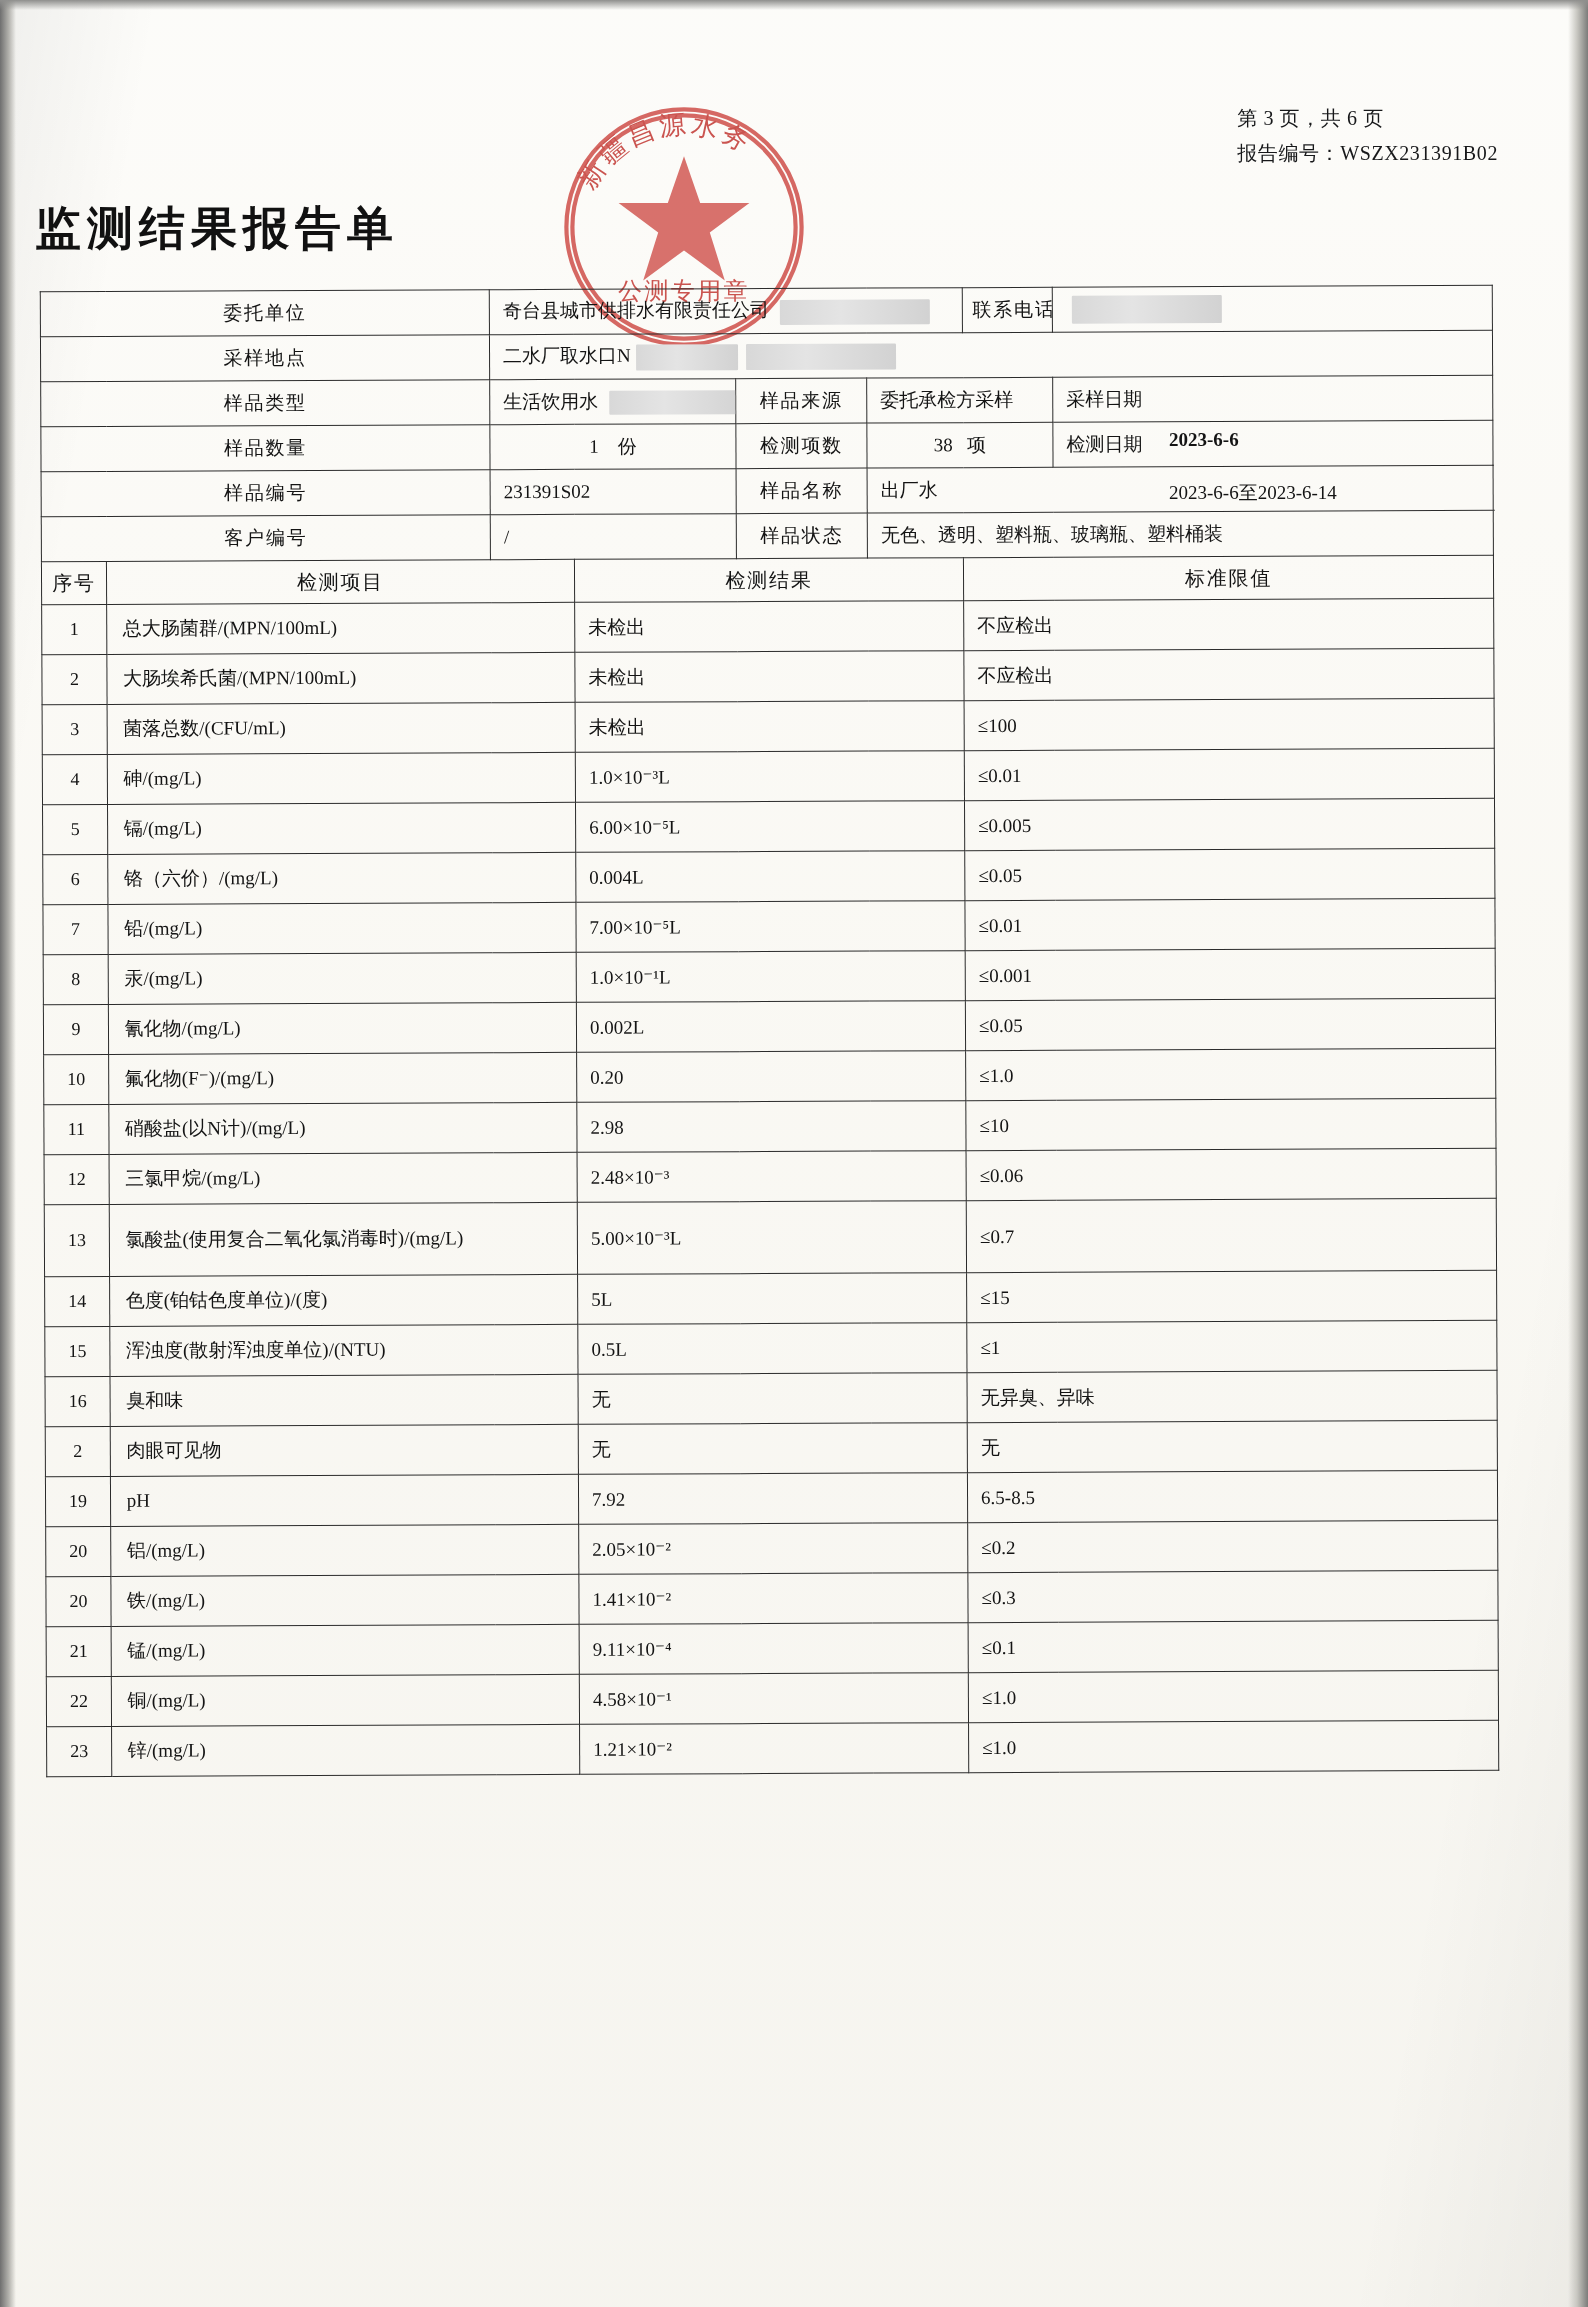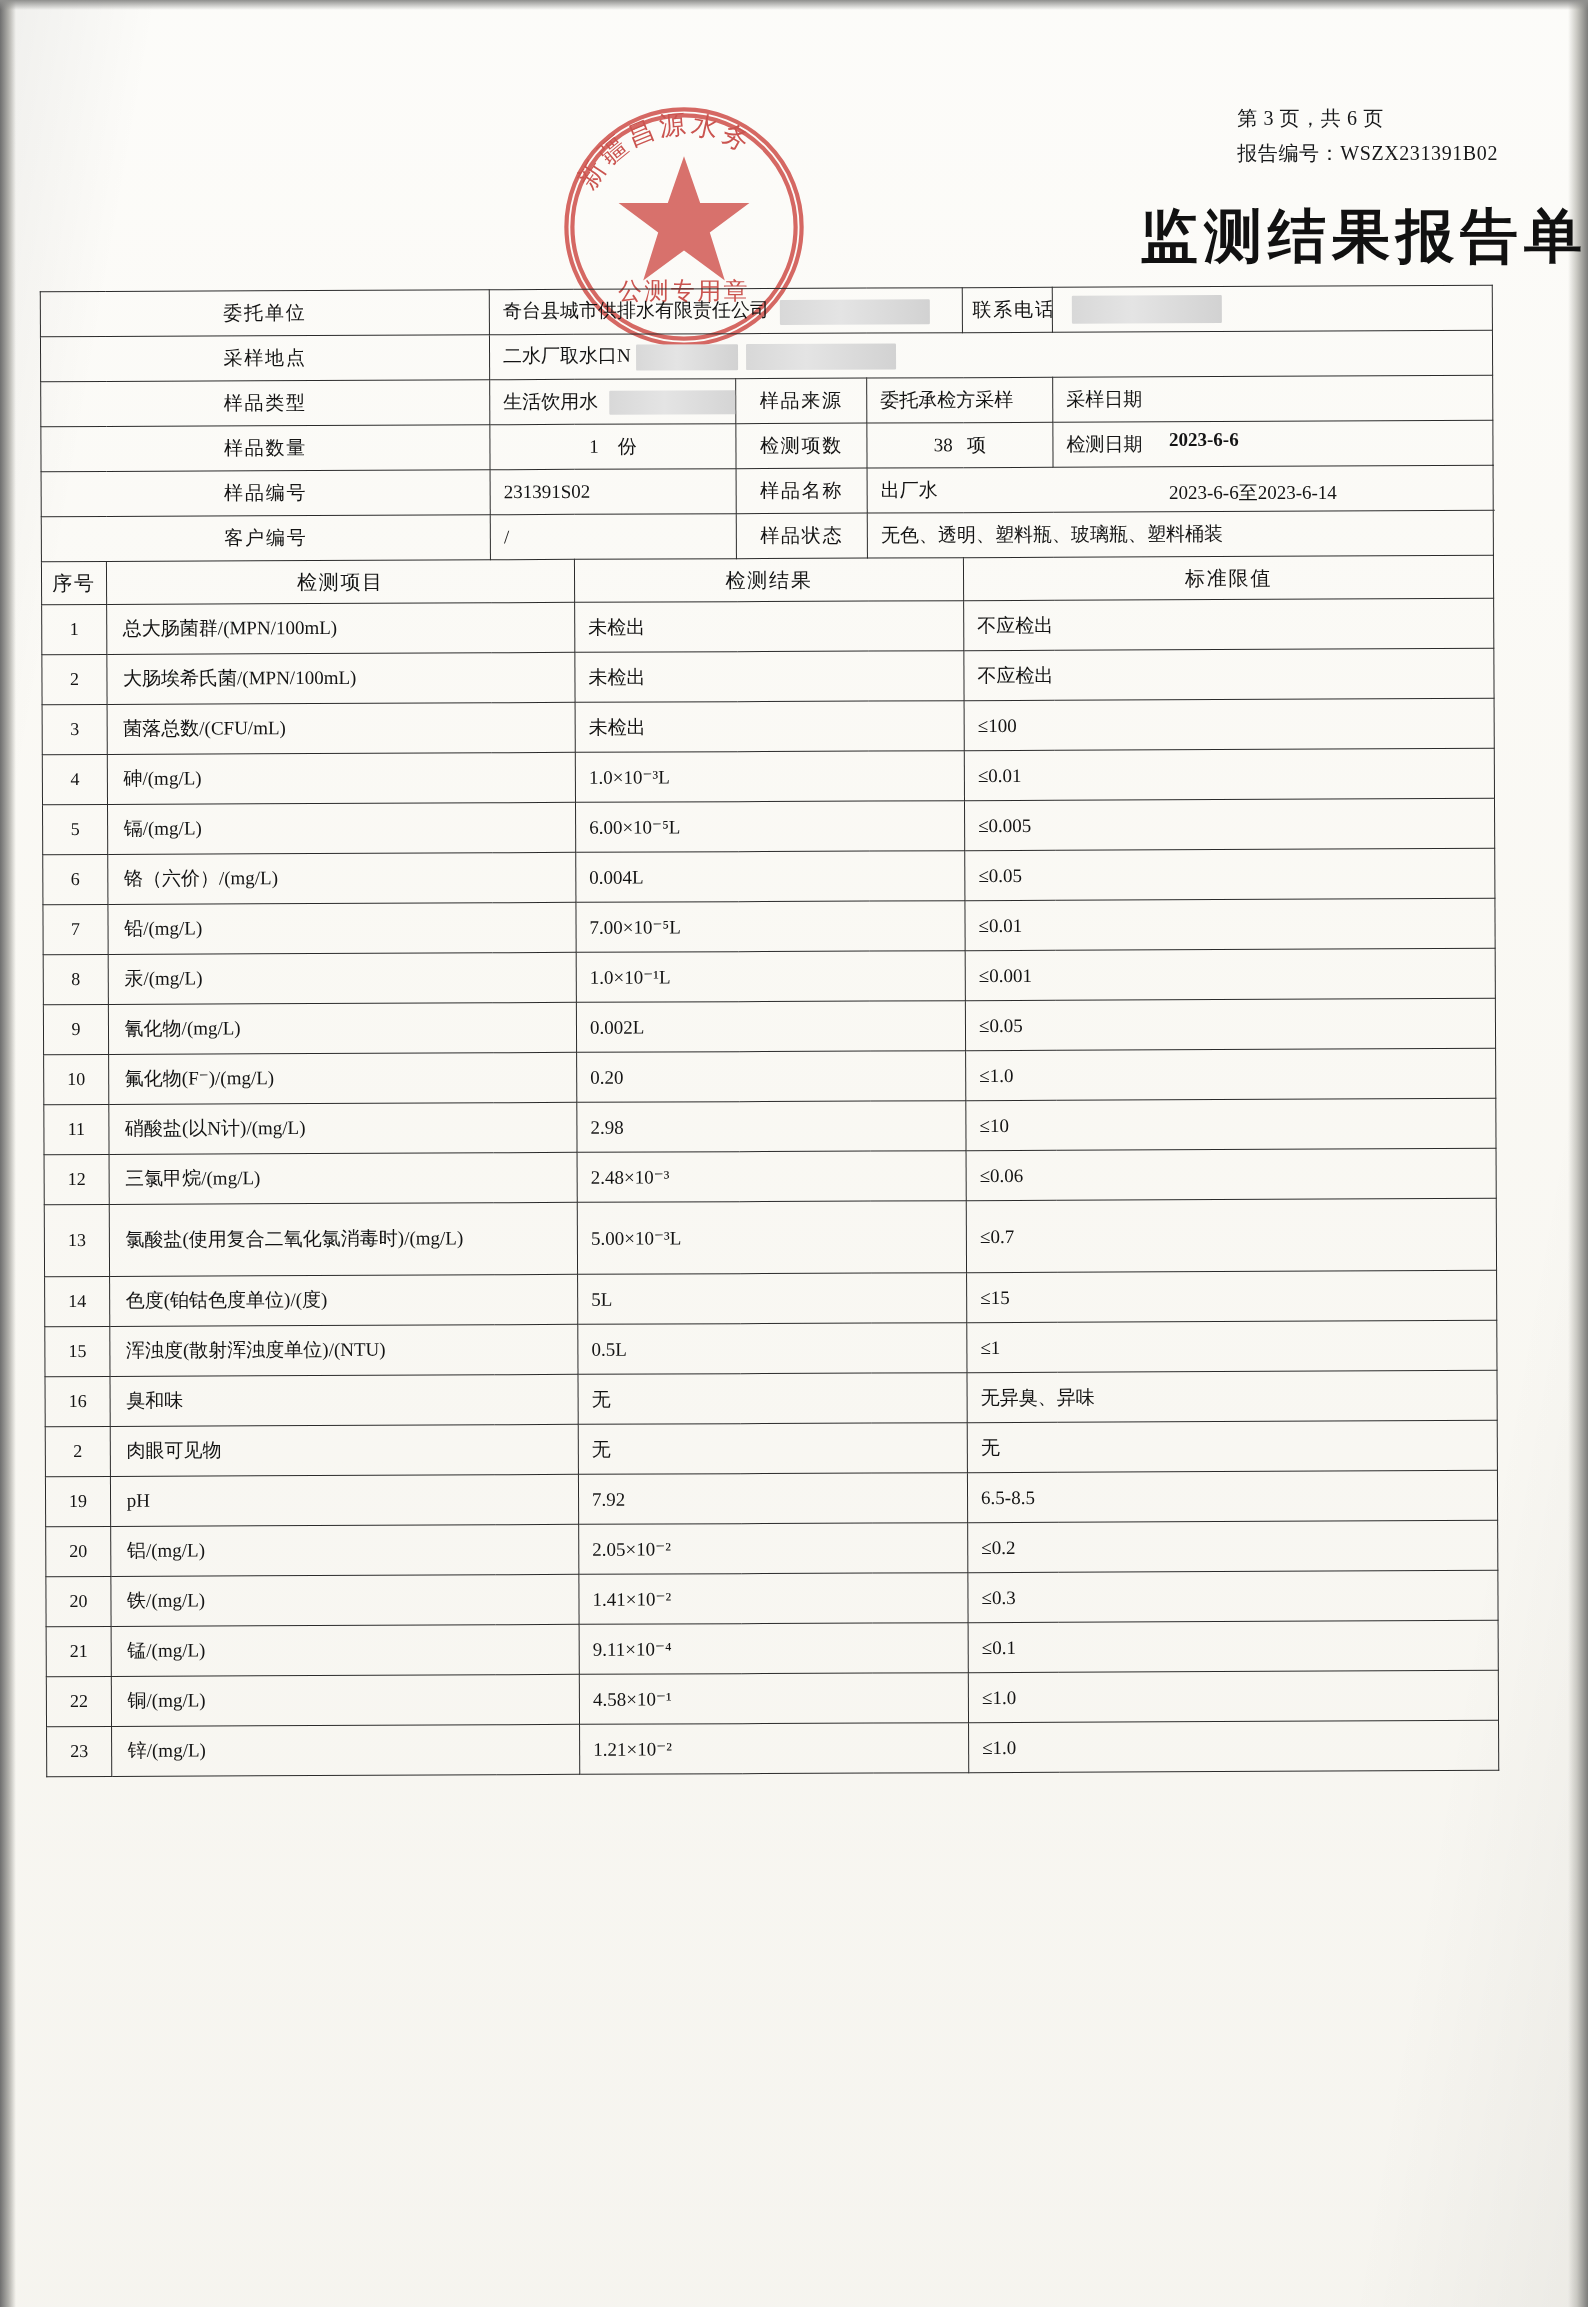--- a/index.html
+++ b/index.html
@@ -56,22 +56,22 @@
     color: #17181a;
     letter-spacing: 0.6px;
     margin-top: 25px;
   }
   .header-meta .line2 { white-space: nowrap; }
 
   .doc-title {
     position: absolute;
     left: 0; right: 0;
     top: 198px;
-    text-align: right;
-    font-size: 58px;
+    text-align: left;
+    font-size: 46px;
     font-weight: bold;
     letter-spacing: 6px;
     color: #111;
     font-family: "Liberation Serif", "DejaVu Serif", serif;
     margin-left: 35px;
   }
 
   
   .stamp {
     position: absolute;

